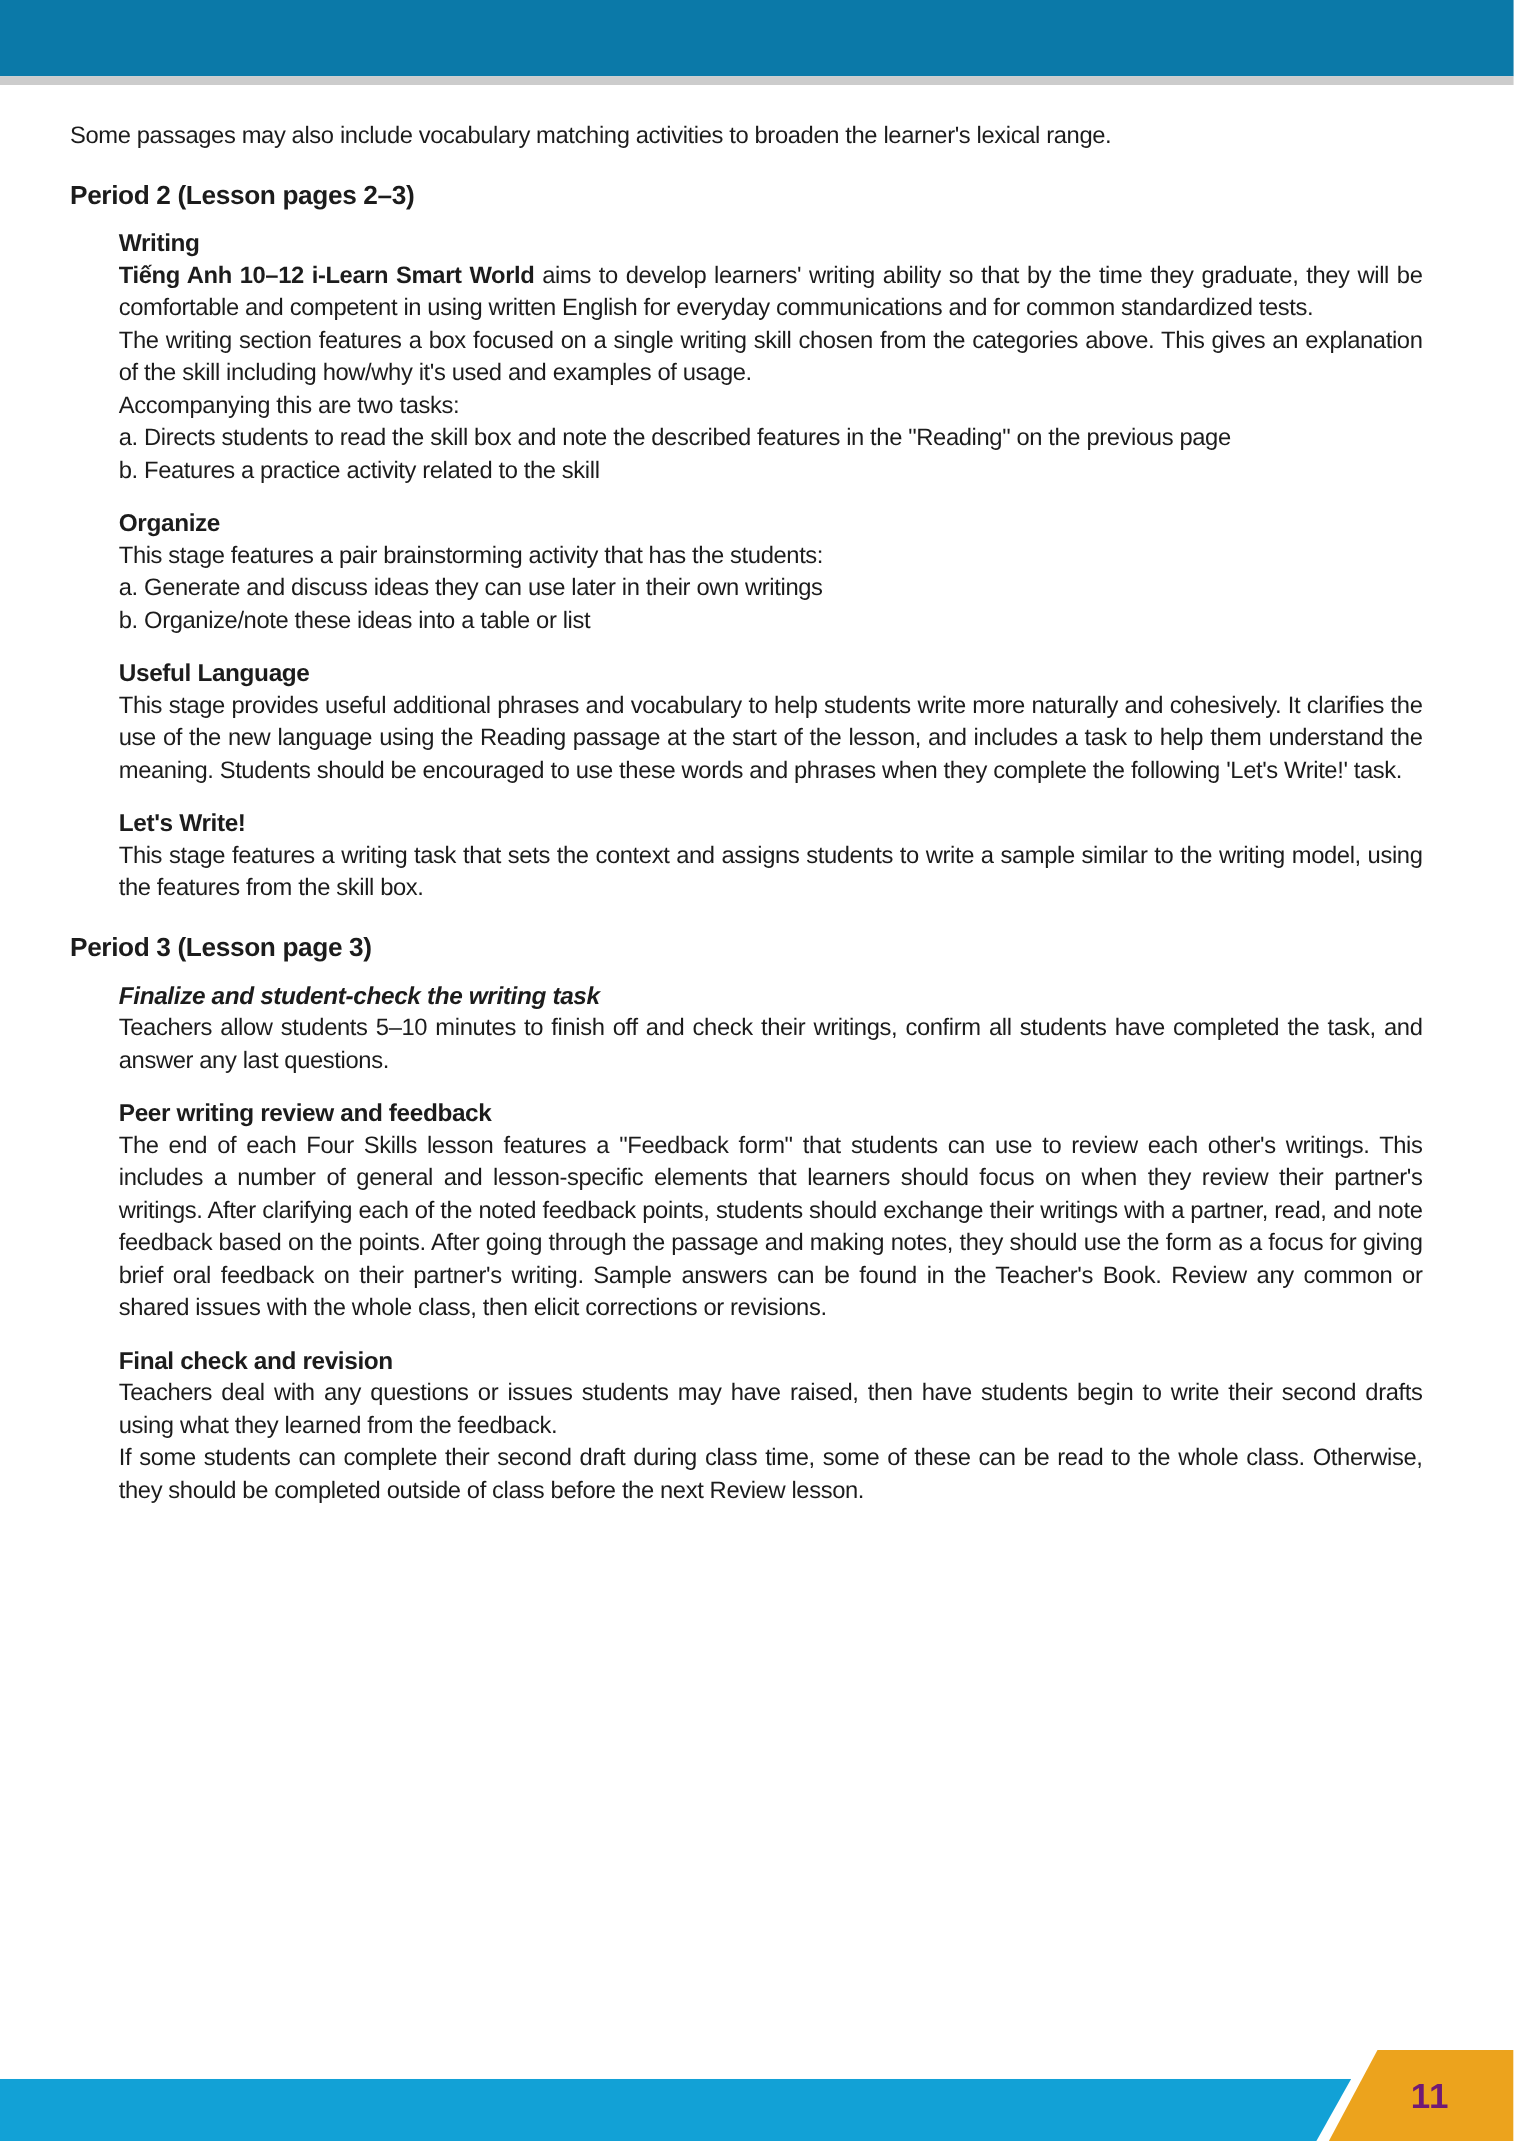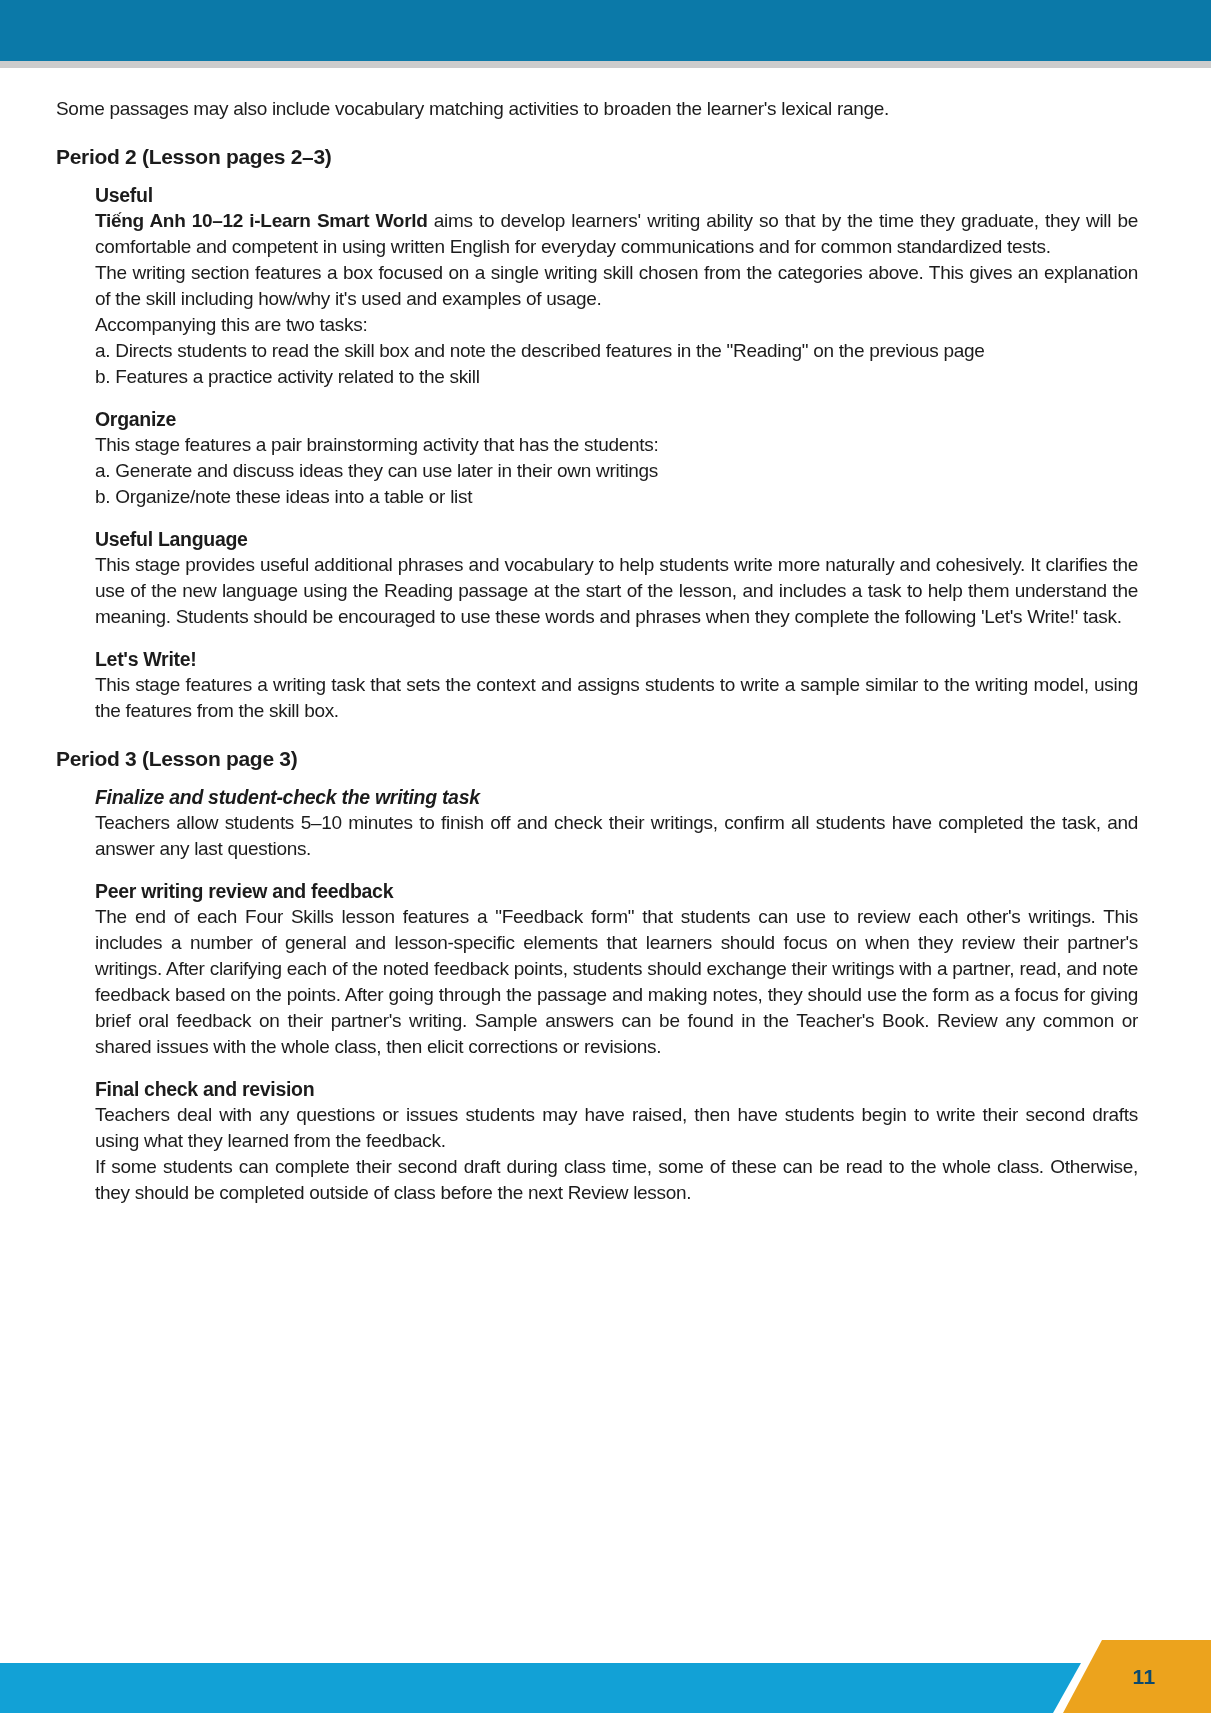--- a/index.html
+++ b/index.html
@@ -49,38 +49,38 @@
   }
   .footer-tab {
     position: absolute; bottom: 0; right: 0;
     width: 148px; height: 73px;
     background: var(--tab-orange, #eca31d);
     clip-path: polygon(39px 0, 100% 0, 100% 100%, 0 100%);
     display: flex; align-items: center; justify-content: center;
     padding-left: 14px; box-sizing: border-box;
   }
   .page-number {
-    color: #0c4a6e; font-weight: bold; font-size: 21px;
+    color: #701a75; font-weight: bold; font-size: 28px;
     letter-spacing: 0.5px;
   }
 </style>
 </head>
 <body>
 
 <div class="header-bar"></div>
 <div class="header-divider"></div>
 
 <div class="content">
 
   <p class="line indent">Some passages may also include vocabulary matching activities to broaden the learner's lexical range.</p>
 
   <div class="period-heading">Period 2 (Lesson pages 2–3)</div>
 
   <div class="indent">
-    <div class="sub-heading" style="margin-top:0;">Useful</div>
+    <div class="sub-heading" style="margin-top:0;">Writing</div>
     <p><span class="bold-lead">Tiếng Anh 10–12 i-Learn Smart World</span><span> aims to develop learners' writing ability so that by the time they graduate, they will be comfortable and competent in using written English for everyday communications and for common standardized tests.</span></p>
     <p>The writing section features a box focused on a single writing skill chosen from the categories above. This gives an explanation of the skill including how/why it's used and examples of usage.</p>
     <p class="line">Accompanying this are two tasks:</p>
     <p class="line">a. Directs students to read the skill box and note the described features in the "Reading" on the previous page</p>
     <p class="line">b. Features a practice activity related to the skill</p>
   </div>
 
   <div class="indent">
     <div class="sub-heading">Organize</div>
     <p class="line">This stage features a pair brainstorming activity that has the students:</p>

